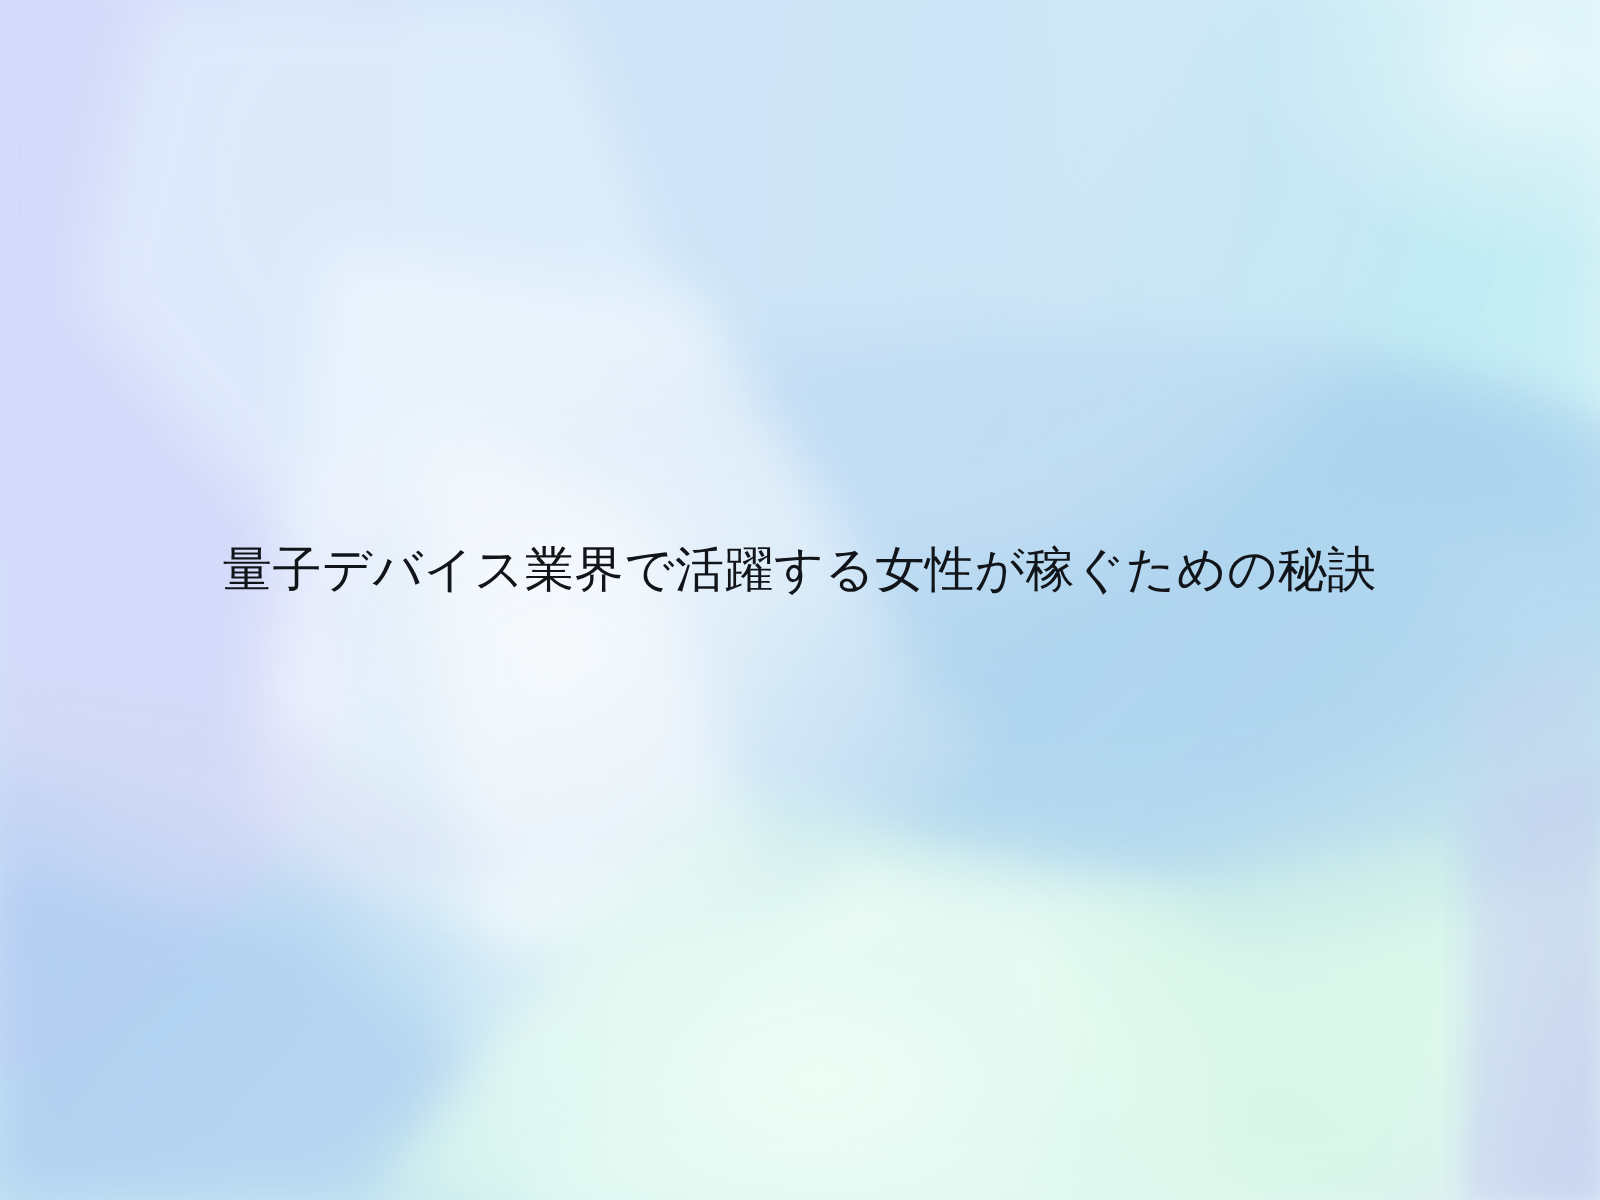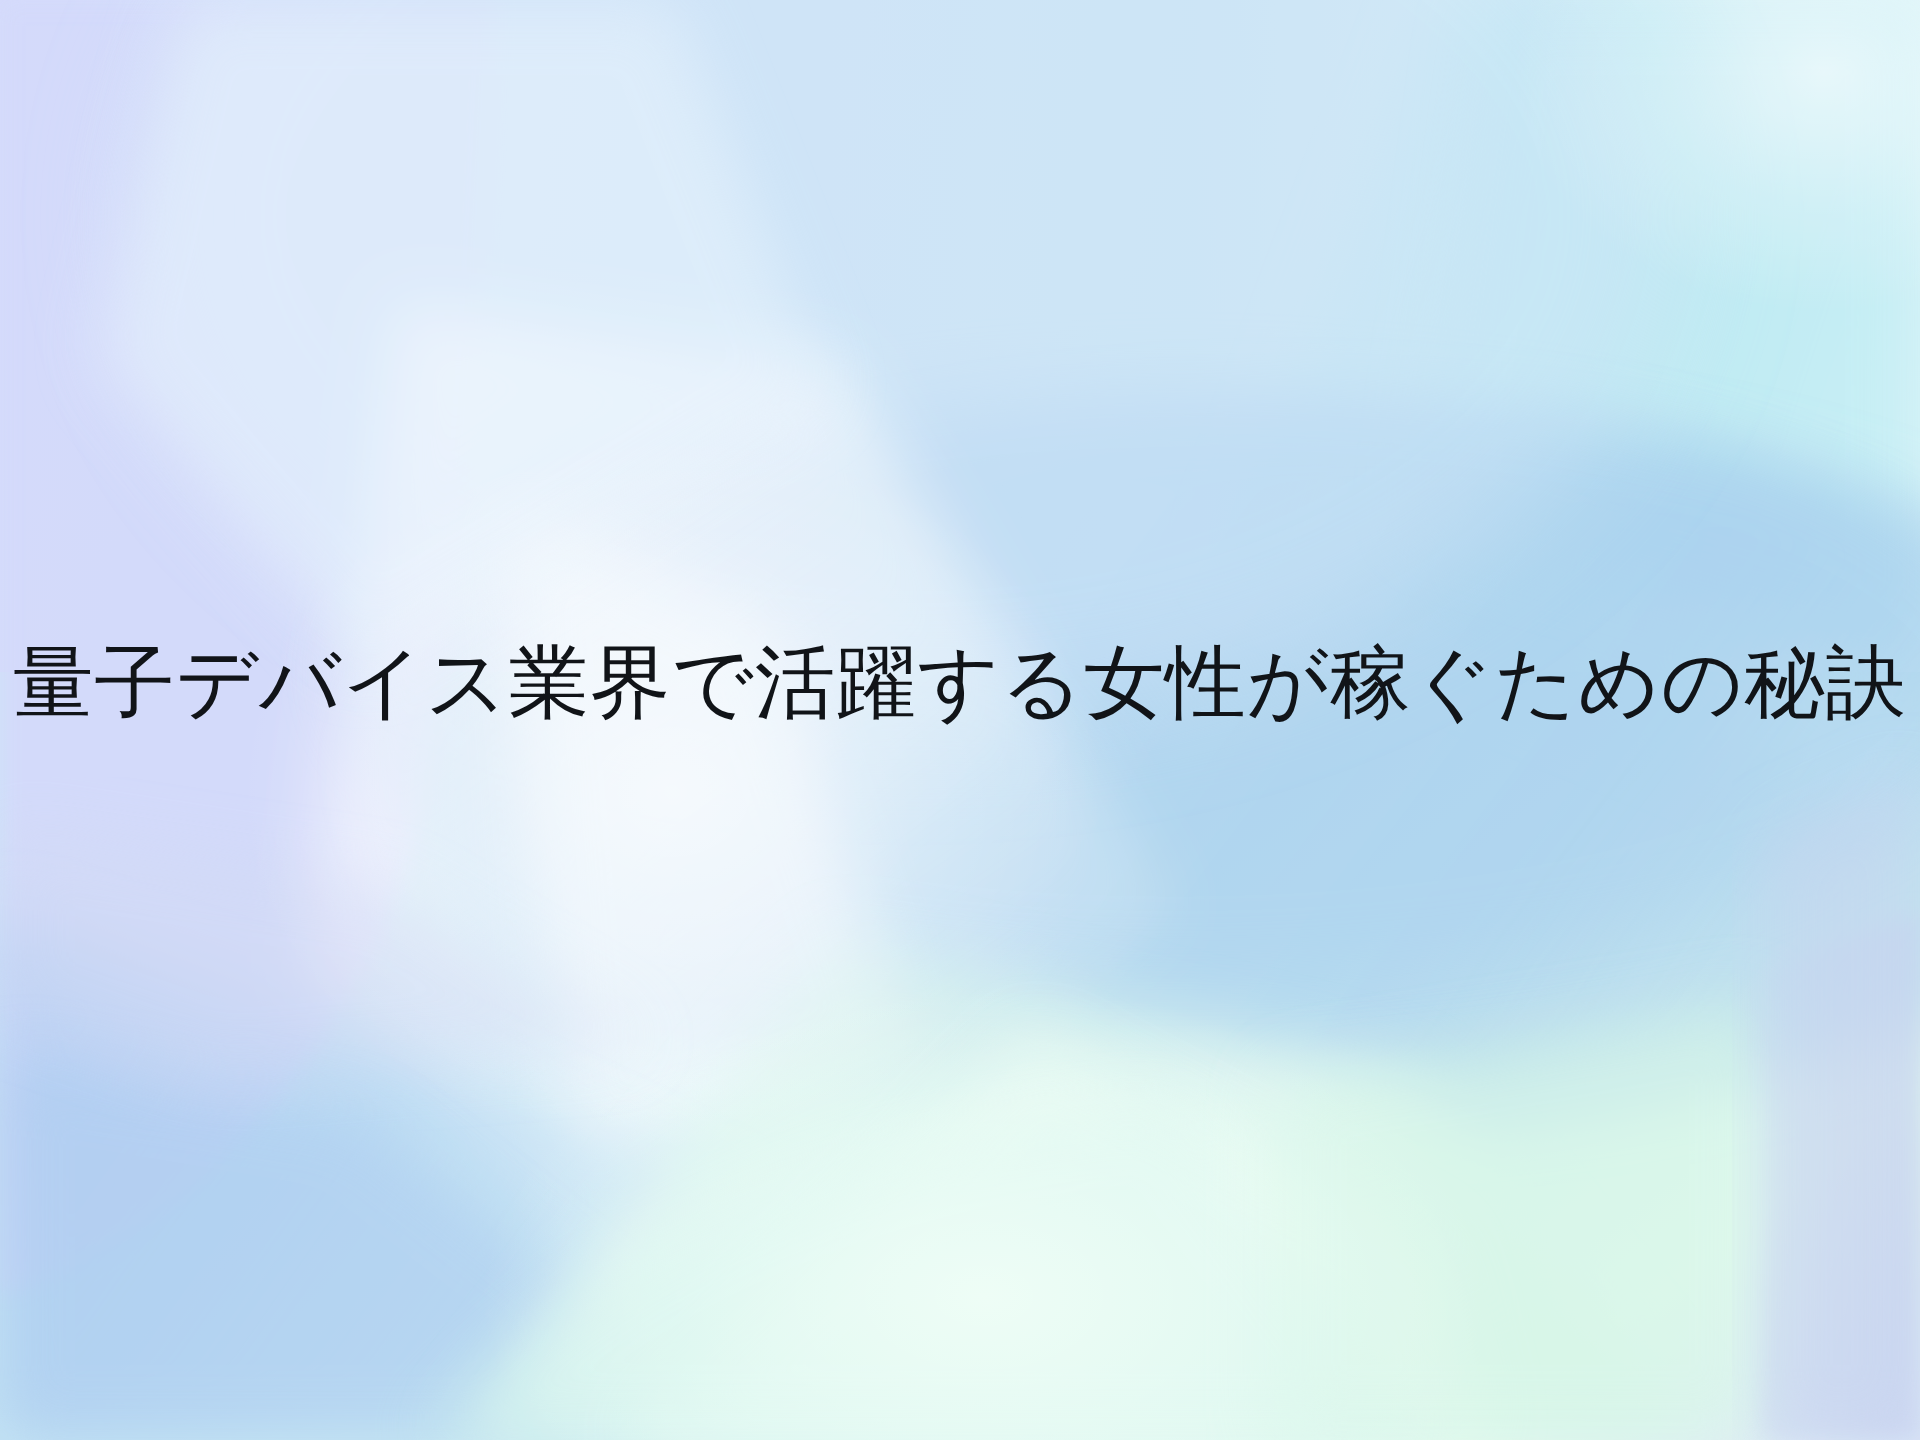--- a/index.html
+++ b/index.html
@@ -38,21 +38,21 @@
     height: 1200px;
     display: flex;
     align-items: center;
     justify-content: center;
     pointer-events: none;
   }
 
   #title-text {
     font-family: "Liberation Sans", "DejaVu Sans", sans-serif;
     font-weight: 300;
-    font-size: 67px;
+    font-size: 49px;
     line-height: 1.25;
     letter-spacing: 0.012em;
     color: #111418;
     white-space: nowrap;
     text-align: right;
     margin: 0;
     transform: translateY(-30px);
     -webkit-font-smoothing: antialiased;
   }
 </style>

